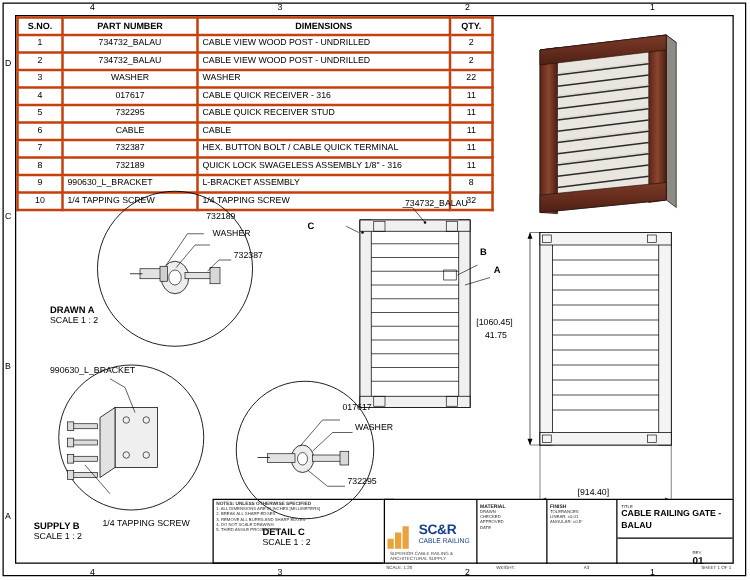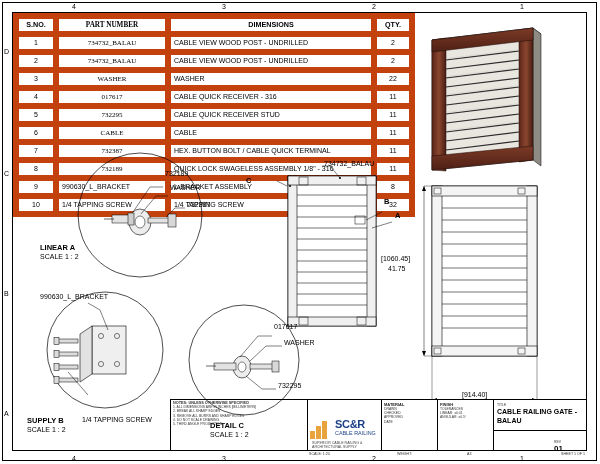--- a/index.html
+++ b/index.html
@@ -10,25 +10,25 @@
   .frame-inner{position:absolute;left:12px;top:12px;width:575px;height:439px;border:1px solid #000;box-sizing:border-box;}
 
   
   .zone{position:absolute;font-size:7px;color:#000;}
   .zl{left:4px;}
   .zt{top:3px;}
   .zb{bottom:2px;}
 
   
   .bom{position:absolute;left:13px;top:13px;border-collapse:collapse;font-size:7px;}
-  .bom td,.bom th{border:6px solid #c2410c;height:12px;line-height:12px;padding:0 3px;
+  .bom td,.bom th{border:2px solid #c2410c;height:12px;line-height:12px;padding:0 3px;
         font-weight:normal;white-space:nowrap;overflow:hidden;}
   .bom th{font-weight:bold;text-align:center;font-size:7.2px;}
   .c-sno{width:28px;text-align:center;}
-  .c-pn{width:100px;text-align:center;font-family:Liberation Serif, serif;}
+  .c-pn{width:100px;text-align:center;}
   .c-pnl{width:100px;text-align:left;}
   .c-desc{width:194px;text-align:left;}
   .c-qty{width:26px;text-align:center;}
   .bom th.c-desc{text-align:center;}
   .bom th.c-pn{text-align:center;}
 
   
   .lbl{position:absolute;font-size:7px;white-space:nowrap;}
   .lblb{position:absolute;font-size:7.5px;font-weight:bold;white-space:nowrap;}
   svg{position:absolute;left:0;top:0;overflow:visible;}
@@ -331,21 +331,21 @@
   <div class="lbl" style="left:170px;top:184px">WASHER</div>
   <div class="lbl" style="left:187px;top:201px">732387</div>
 
   <div class="lbl" style="left:40px;top:293px">990630_L_BRACKET</div>
   <div class="lbl" style="left:82px;top:416px">1/4 TAPPING SCREW</div>
 
   <div class="lbl" style="left:274px;top:323px">017617</div>
   <div class="lbl" style="left:284px;top:339px">WASHER</div>
   <div class="lbl" style="left:278px;top:382px">732295</div>
 
-  <div class="lblb" style="left:40px;top:243px">LINEAR A</div>
+  <div class="lblb" style="left:40px;top:243px">DRAWN A</div>
   <div class="lbl" style="left:40px;top:253px">SCALE 1 : 2</div>
   <div class="lblb" style="left:27px;top:416px">SUPPLY B</div>
   <div class="lbl" style="left:27px;top:426px">SCALE 1 : 2</div>
   <div class="lblb" style="left:210px;top:421px">DETAIL C</div>
   <div class="lbl" style="left:210px;top:431px">SCALE 1 : 2</div>
 
   <div class="lbl" style="left:381px;top:255px">[1060.45]</div>
   <div class="lbl" style="left:388px;top:265px">41.75</div>
   <div class="lbl" style="left:462px;top:391px">[914.40]</div>
   <div class="lbl" style="left:471px;top:401px">36.00</div>

